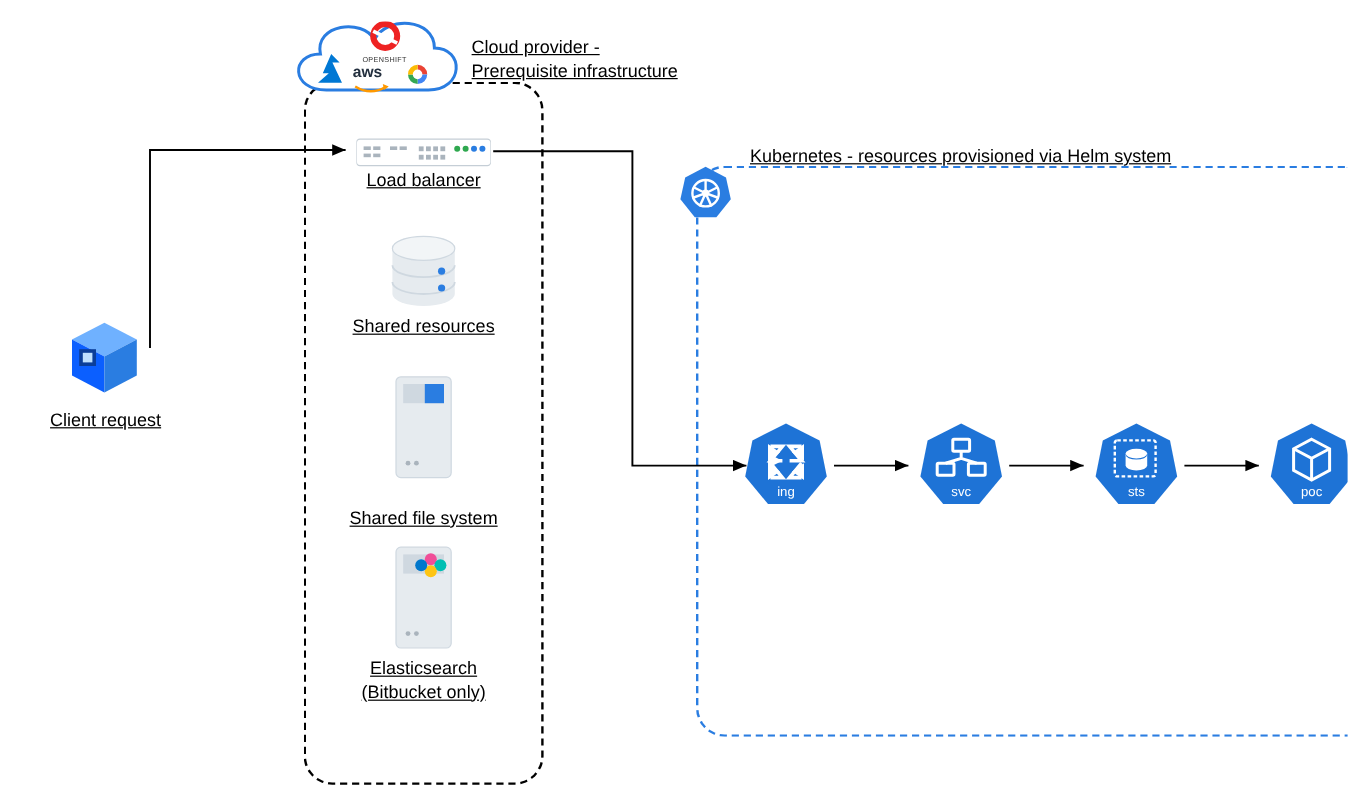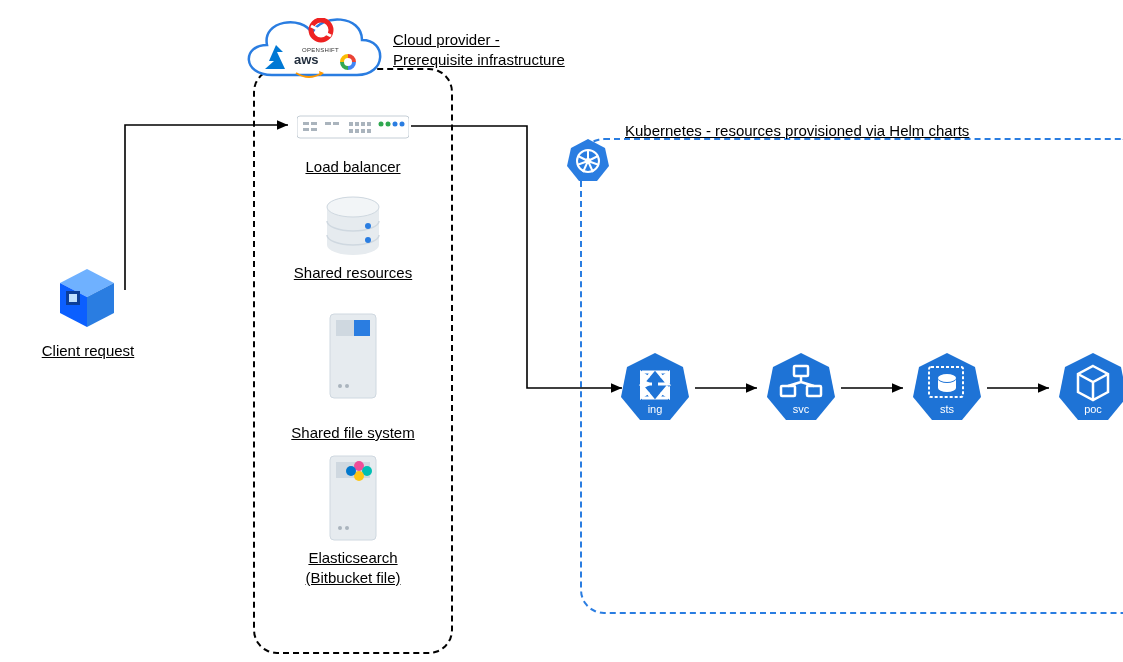--- a/index.html
+++ b/index.html
@@ -107,21 +107,21 @@
     <rect x="70" y="10" width="4" height="4" fill="#aab4bd"></rect>
   <circle cx="84" cy="12" r="2.5" fill="#2fa84f"></circle>
     <circle cx="91" cy="12" r="2.5" fill="#2fa84f"></circle>
   <circle cx="98" cy="12" r="2.5" fill="#2a7de1"></circle>
     <circle cx="105" cy="12" r="2.5" fill="#2a7de1"></circle>
   <rect x="52" y="17" width="4" height="4" fill="#aab4bd"></rect>
     <rect x="58" y="17" width="4" height="4" fill="#aab4bd"></rect>
   <rect x="64" y="17" width="4" height="4" fill="#aab4bd"></rect>
     <rect x="70" y="17" width="4" height="4" fill="#aab4bd"></rect>
 </svg>
-<div class="lbl center" style="left:353px; top:142px;margin-top:16px;">Load balancer</div>
+<div class="lbl center" style="left:353px; top:142px;">Load balancer</div>
 
 <svg style="position:absolute; left:320px; top:195px;" width="66" height="66">
   <ellipse cx="33" cy="12" rx="26" ry="10" fill="#cfd8e0"></ellipse>
   <path d="M7 12 L7 50 A26 10 0 0 0 59 50 L59 12" fill="#e6ebef"></path>
   <ellipse cx="33" cy="12" rx="26" ry="10" fill="#f2f5f7" stroke="#cfd8e0"></ellipse>
   <path d="M7 26 A26 10 0 0 0 59 26" fill="none" stroke="#cfd8e0" stroke-width="1.5"></path>
   <path d="M7 40 A26 10 0 0 0 59 40" fill="none" stroke="#cfd8e0" stroke-width="1.5"></path>
   <circle cx="48" cy="31" r="3" fill="#2a7de1"></circle>
   <circle cx="48" cy="45" r="3" fill="#2a7de1"></circle>
 </svg>
@@ -140,32 +140,32 @@
   <rect x="4" y="2" width="46" height="84" rx="4" fill="#e6ebef" stroke="#cfd8e0"></rect>
   <rect x="10" y="8" width="34" height="16" fill="#cfd8e0"></rect>
   <circle cx="33" cy="12" r="5" fill="#f04e98"></circle>
   <circle cx="41" cy="17" r="5" fill="#00bfb3"></circle>
   <circle cx="33" cy="22" r="5" fill="#fec514"></circle>
   <circle cx="25" cy="17" r="5" fill="#0077cc"></circle>
   <circle cx="14" cy="74" r="2" fill="#aab4bd"></circle>
     <circle cx="21" cy="74" r="2" fill="#aab4bd"></circle>
 </svg>
 <div class="lbl center" style="left:353px; top:548px; white-space:pre; line-height:1.3;">Elasticsearch
-(Bitbucket file)</div>
+(Bitbucket only)</div>
 
 <svg class="arrow" style="left:409px; top:122px;" width="230" height="280">
   <defs>
       <marker id="ah2" markerWidth="8" markerHeight="8" refX="7" refY="3" orient="auto">
         <path d="M0 0 L7 3 L0 6 Z" fill="#000"></path>
       </marker>
     </defs>
   <path d="M2 4 L118 4 L118 266 L213 266" fill="none" stroke="#000" stroke-width="1.6" marker-end="url(#ah2)"></path>
 </svg>
 
-<div class="lbl" style="left:625px; top:122px;">Kubernetes - resources provisioned via Helm charts</div>
+<div class="lbl" style="left:625px; top:122px;">Kubernetes - resources provisioned via Helm system</div>
 
 <svg class="k8s-hex" style="left:565px; top:137px;" width="46" height="46">
   <polygon points="23,2 40,11 44,29 32,44 14,44 2,29 6,11" fill="#2a7de1"></polygon>
   <circle cx="23" cy="24" r="11" fill="none" stroke="#fff" stroke-width="2"></circle>
   <g stroke="#fff" stroke-width="2">
     <line x1="23" y1="24" x2="23" y2="13"></line>
     <line x1="23" y1="24" x2="33" y2="19"></line>
     <line x1="23" y1="24" x2="34" y2="28"></line>
     <line x1="23" y1="24" x2="28" y2="35"></line>
     <line x1="23" y1="24" x2="18" y2="35"></line>

